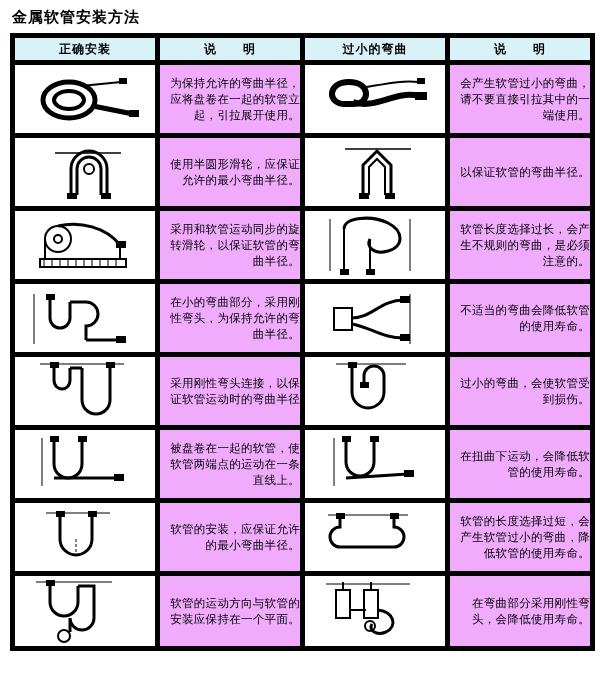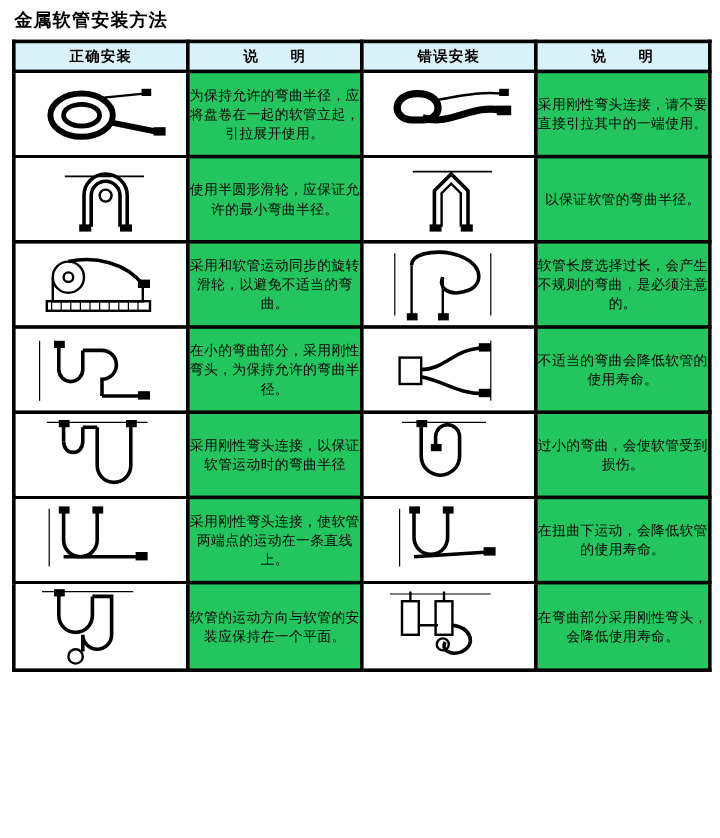--- a/index.html
+++ b/index.html
@@ -28,21 +28,21 @@
     padding: 2px 0 6px 2px;
     color: #000;
   }
   table.hose-table {
     border-collapse: collapse;
     table-layout: fixed;
     width: 580px;
     border: 1px solid #000;
   }
   table.hose-table td, table.hose-table th {
-    border: 3px solid #000000;
+    border: 5px solid #000000;
     padding: 0;
     vertical-align: middle;
   }
   .col-img { width: 145px; }
   .col-txt { width: 145px; }
 
   thead th {
     background: #d9f2f7;
     font-size: 12px;
     font-weight: bold;
@@ -50,25 +50,25 @@
     text-align: center;
     letter-spacing: 1px;
   }
   td.img-cell {
     background: #ffffff;
     height: 68px;
     text-align: center;
     position: relative;
   }
   td.txt-cell {
-    background: #22c55e;
+    background: #f0abfc;
     font-size: 11.5px;
     line-height: 16px;
     padding: 4px 7px;
-    text-align: center;
+    text-align: right;
     letter-spacing: 0.3px;
   }
   .sketch {
     display: block;
     margin: 0 auto;
   }
 </style>
 </head>
 <body>
 
@@ -79,21 +79,21 @@
     <colgroup>
       <col class="col-img">
         <col class="col-txt">
         <col class="col-img">
         <col class="col-txt">
     </colgroup>
     <thead>
       <tr>
         <th>正确安装</th>
         <th>说　　明</th>
-        <th>错误安装</th>
+        <th>过小的弯曲</th>
         <th>说　　明</th>
       </tr>
     </thead>
     <tbody>
 
       <tr>
         <td class="img-cell">
           <svg class="sketch" width="120" height="58" viewBox="0 0 120 58">
             <ellipse cx="44" cy="30" rx="26" ry="18" fill="none" stroke="#000" stroke-width="5"></ellipse>
             <ellipse cx="44" cy="30" rx="15" ry="9" fill="none" stroke="#000" stroke-width="4"></ellipse>
@@ -106,21 +106,21 @@
         <td class="txt-cell">为保持允许的弯曲半径，应将盘卷在一起的软管立起，引拉展开使用。</td>
         <td class="img-cell">
           <svg class="sketch" width="120" height="58" viewBox="0 0 120 58">
             <path d="M30 34 C12 34 12 12 34 12 C56 12 56 34 38 34 Z" fill="none" stroke="#000" stroke-width="6"></path>
             <path d="M38 32 C60 40 80 20 104 26" stroke="#000" stroke-width="6" fill="none"></path>
             <rect x="100" y="22" width="12" height="8" fill="#000"></rect>
             <path d="M46 18 C70 14 86 10 104 12" stroke="#000" stroke-width="2" fill="none"></path>
             <rect x="102" y="8" width="8" height="6" fill="#000"></rect>
           </svg>
         </td>
-        <td class="txt-cell">采用刚性弯头连接，请不要直接引拉其中的一端使用。</td>
+        <td class="txt-cell">会产生软管过小的弯曲，请不要直接引拉其中的一端使用。</td>
       </tr>
 
       <tr>
         <td class="img-cell">
           <svg class="sketch" width="120" height="58" viewBox="0 0 120 58">
             <path d="M46 52 L46 26 A18 18 0 0 1 82 26 L82 52" fill="none" stroke="#000" stroke-width="3"></path>
             <path d="M52 52 L52 26 A12 12 0 0 1 76 26 L76 52" fill="none" stroke="#000" stroke-width="3"></path>
             <circle cx="64" cy="26" r="5" fill="none" stroke="#000" stroke-width="2"></circle>
             <rect x="42" y="50" width="10" height="6" fill="#000"></rect>
             <rect x="76" y="50" width="10" height="6" fill="#000"></rect>
@@ -145,21 +145,21 @@
           <svg class="sketch" width="130" height="60" viewBox="0 0 130 60">
             <circle cx="38" cy="24" r="13" fill="none" stroke="#000" stroke-width="2"></circle>
             <circle cx="38" cy="24" r="4" fill="none" stroke="#000" stroke-width="2"></circle>
             <path d="M38 11 C60 6 86 12 100 30" fill="none" stroke="#000" stroke-width="3"></path>
             <path d="M25 24 L25 44 L100 44 L100 30" fill="none" stroke="#000" stroke-width="2"></path>
             <rect x="20" y="44" width="86" height="8" fill="none" stroke="#000" stroke-width="2"></rect>
             <path d="M24 44 L24 52 M32 44 L32 52 M40 44 L40 52 M48 44 L48 52 M56 44 L56 52 M64 44 L64 52 M72 44 L72 52 M80 44 L80 52 M88 44 L88 52 M96 44 L96 52" stroke="#000" stroke-width="1"></path>
             <rect x="96" y="26" width="10" height="7" fill="#000"></rect>
           </svg>
         </td>
-        <td class="txt-cell">采用和软管运动同步的旋转滑轮，以避免不适当的弯曲。</td>
+        <td class="txt-cell">采用和软管运动同步的旋转滑轮，以保证软管的弯曲半径。</td>
         <td class="img-cell">
           <svg class="sketch" width="130" height="64" viewBox="0 0 130 64">
             <path d="M34 58 L34 16" stroke="#000" stroke-width="2"></path>
             <path d="M34 16 C34 4 62 2 78 10 C94 18 94 34 78 38 C64 42 56 34 60 26" fill="none" stroke="#000" stroke-width="3"></path>
             <path d="M60 26 L60 58" stroke="#000" stroke-width="2"></path>
             <rect x="30" y="56" width="9" height="6" fill="#000"></rect>
             <rect x="56" y="56" width="9" height="6" fill="#000"></rect>
             <path d="M20 6 L20 58 M100 6 L100 58" stroke="#000" stroke-width="1"></path>
           </svg>
         </td>
@@ -219,35 +219,56 @@
         <td class="img-cell">
           <svg class="sketch" width="130" height="60" viewBox="0 0 130 60">
             <path d="M34 6 L34 30 A14 14 0 0 0 62 30 L62 6" fill="none" stroke="#000" stroke-width="3"></path>
             <path d="M34 44 L98 44" stroke="#000" stroke-width="3"></path>
             <rect x="30" y="2" width="9" height="6" fill="#000"></rect>
             <rect x="58" y="2" width="9" height="6" fill="#000"></rect>
             <rect x="94" y="40" width="10" height="7" fill="#000"></rect>
             <path d="M22 4 L22 52" stroke="#000" stroke-width="1"></path>
           </svg>
         </td>
-        <td class="txt-cell">采用刚性弯头连接，使软管两端点的运动在一条直线上。</td>
+        <td class="txt-cell">被盘卷在一起的软管，使软管两端点的运动在一条直线上。</td>
         <td class="img-cell">
           <svg class="sketch" width="130" height="60" viewBox="0 0 130 60">
             <path d="M36 6 L36 28 A14 14 0 0 0 64 28 L64 6" fill="none" stroke="#000" stroke-width="3"></path>
             <path d="M36 44 L98 40" stroke="#000" stroke-width="3"></path>
             <rect x="32" y="2" width="9" height="6" fill="#000"></rect>
             <rect x="60" y="2" width="9" height="6" fill="#000"></rect>
             <rect x="94" y="36" width="10" height="7" fill="#000"></rect>
             <path d="M24 4 L24 52" stroke="#000" stroke-width="1"></path>
           </svg>
         </td>
         <td class="txt-cell">在扭曲下运动，会降低软管的使用寿命。</td>
       </tr>
 
 
+      <tr>
+        <td class="img-cell">
+          <svg class="sketch" width="130" height="56" viewBox="0 0 130 56">
+            <path d="M40 6 L40 30 A16 16 0 0 0 72 30 L72 6" fill="none" stroke="#000" stroke-width="3"></path>
+            <rect x="36" y="2" width="9" height="6" fill="#000"></rect>
+            <rect x="68" y="2" width="9" height="6" fill="#000"></rect>
+            <path d="M26 4 L90 4" stroke="#000" stroke-width="1"></path>
+            <path d="M56 30 L56 44" stroke="#000" stroke-width="1" stroke-dasharray="3 2"></path>
+          </svg>
+        </td>
+        <td class="txt-cell">软管的安装，应保证允许的最小弯曲半径。</td>
+        <td class="img-cell">
+          <svg class="sketch" width="130" height="56" viewBox="0 0 130 56">
+            <path d="M30 8 L30 18 A10 10 0 0 0 30 38 L84 38 A10 10 0 0 0 84 18 L84 8" fill="none" stroke="#000" stroke-width="3"></path>
+            <rect x="26" y="4" width="9" height="6" fill="#000"></rect>
+            <rect x="80" y="4" width="9" height="6" fill="#000"></rect>
+            <path d="M18 6 L98 6" stroke="#000" stroke-width="1"></path>
+          </svg>
+        </td>
+        <td class="txt-cell">软管的长度选择过短，会产生软管过小的弯曲，降低软管的使用寿命。</td>
+      </tr>
 
       <tr>
         <td class="img-cell">
           <svg class="sketch" width="130" height="70" viewBox="0 0 130 70">
             <path d="M30 8 L30 26 A14 14 0 0 0 58 26 L58 10" fill="none" stroke="#000" stroke-width="3"></path>
             <path d="M58 10 L74 10 L74 42 A12 12 0 0 1 50 42 L50 56" fill="none" stroke="#000" stroke-width="3"></path>
             <circle cx="44" cy="60" r="6" fill="none" stroke="#000" stroke-width="2"></circle>
             <rect x="26" y="4" width="9" height="6" fill="#000"></rect>
             <path d="M16 6 L92 6" stroke="#000" stroke-width="1"></path>
           </svg>

